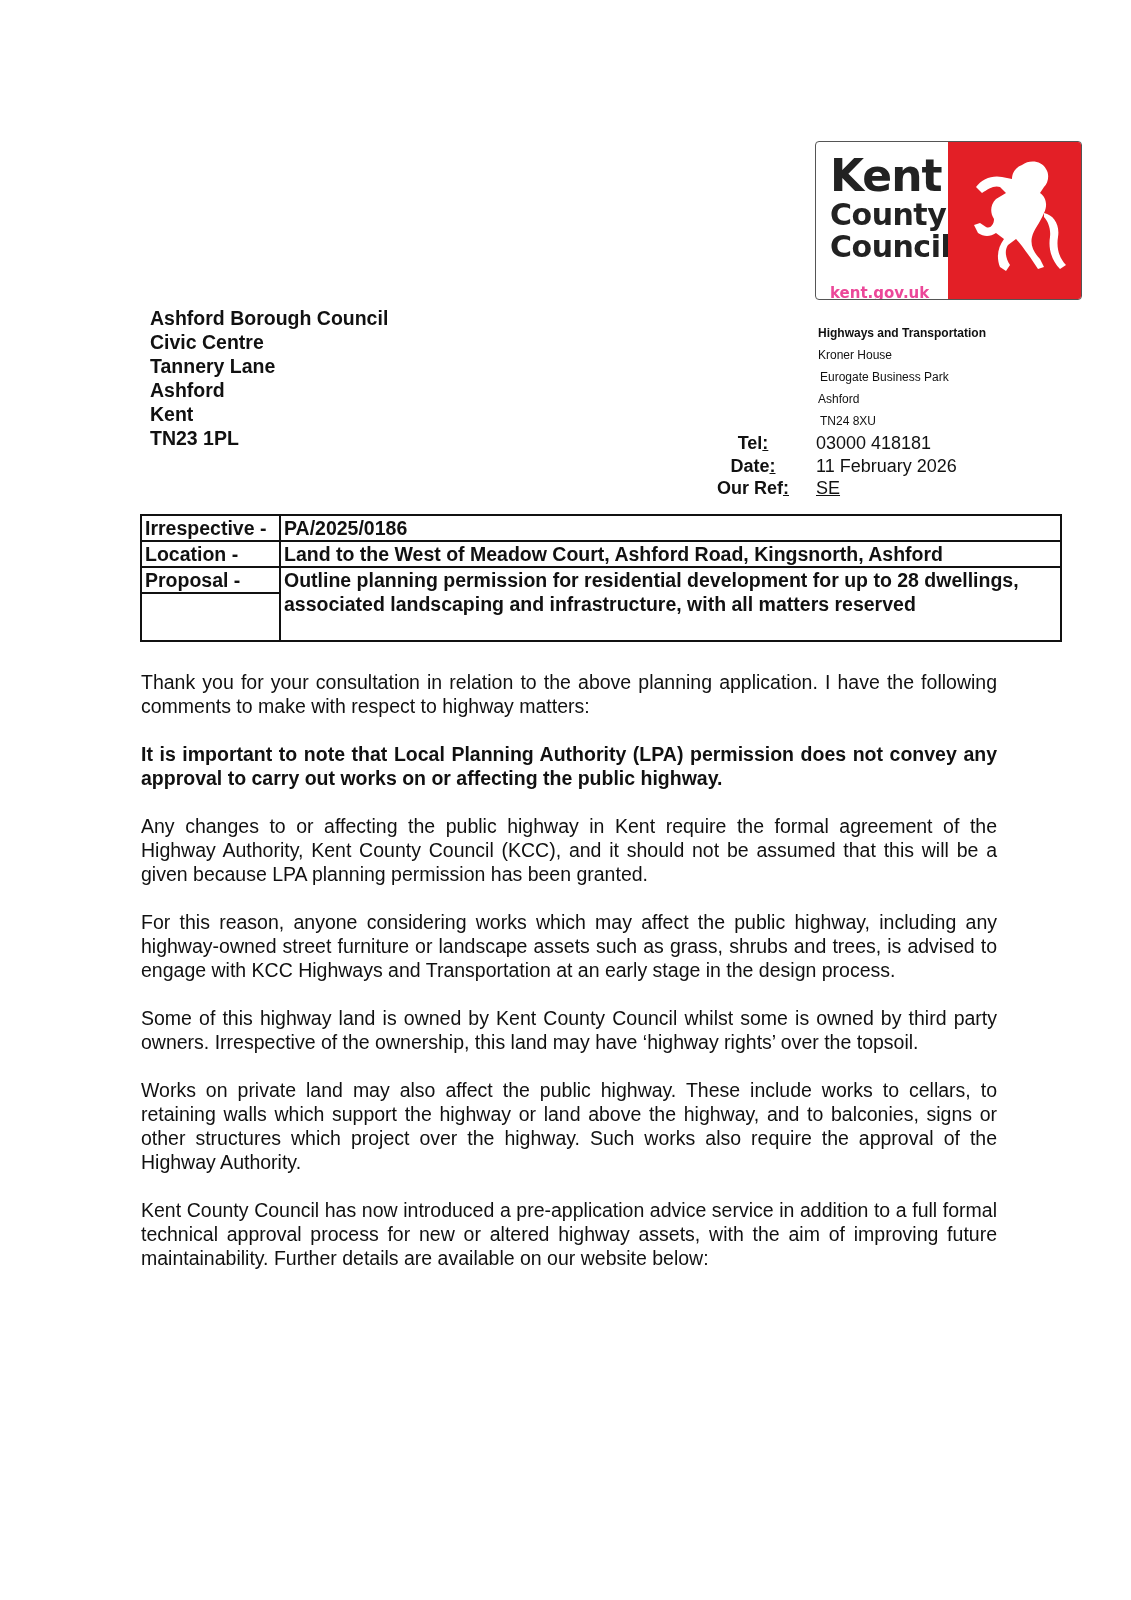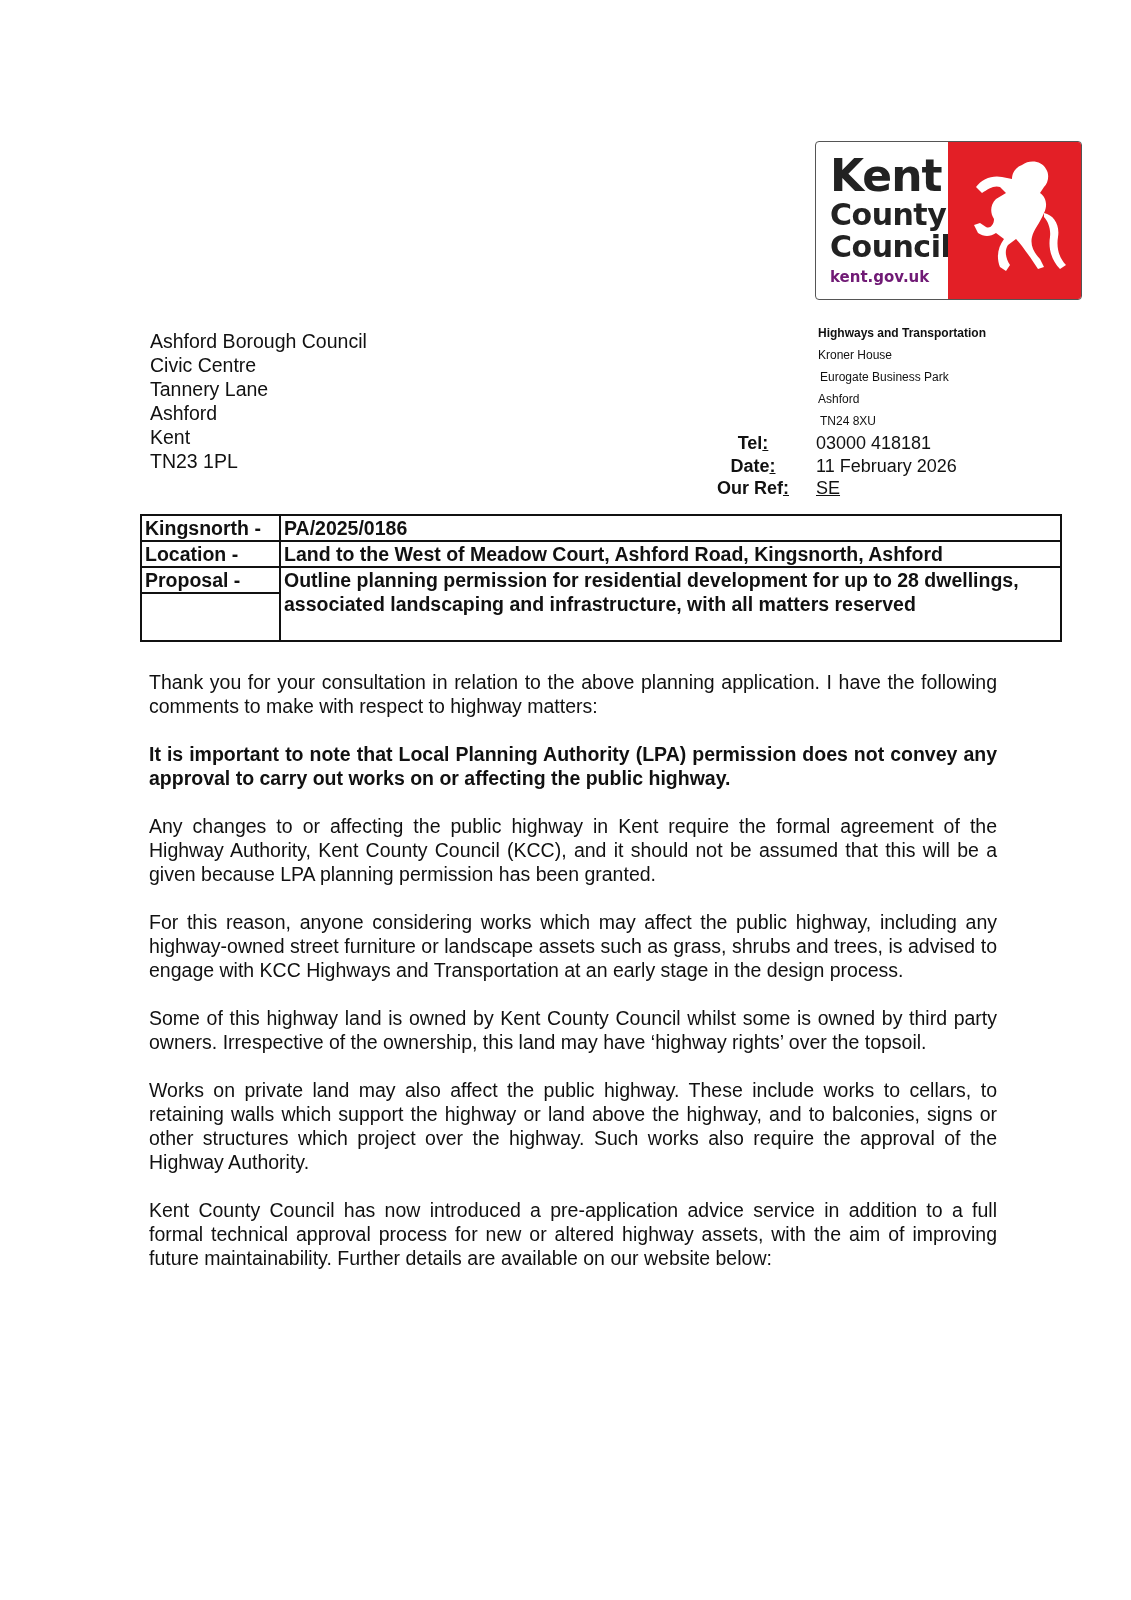--- a/index.html
+++ b/index.html
@@ -5,44 +5,44 @@
   html, body { margin: 0; padding: 0; background: #ffffff; }
   body { width: 1131px; height: 1600px; position: relative; overflow: hidden;
          font-family: "Liberation Sans", sans-serif; color: #111; }
 
   .logo { position: absolute; left: 815px; top: 141px; width: 265px; height: 157px;
           border: 1.5px solid #555; border-radius: 4px; overflow: hidden; display: flex; background:#fff; }
   .logo-text { width: 132px; padding: 12px 0 0 14px; box-sizing: border-box; }
   .logo-word { font-family: "DejaVu Sans", sans-serif; font-weight: bold; color: #222; line-height: 1; display:block; }
   .logo-word.kent { font-size: 44px; letter-spacing: -1px; }
   .logo-word.county, .logo-word.council { font-size: 30px; letter-spacing: -0.5px; margin-top: 2px; }
-  .logo-url { font-family: "DejaVu Sans", sans-serif; font-size: 15px; color:#701a75; display:block; margin-top: 6px; font-weight: bold; }
+  .logo-url { font-family: "DejaVu Sans", sans-serif; font-size: 15px; color:#ec4899; display:block; margin-top: 22px; font-weight: bold; }
   .logo-red { flex: 1; background: #e31f26; display: flex; align-items: center; justify-content: center; }
 
-  .recipient { position: absolute; left: 150px; top: 329px; font-weight: normal; font-size: 19.5px; line-height: 24px; }
+  .recipient { position: absolute; left: 150px; top: 306px; font-weight: bold; font-size: 19.5px; line-height: 24px; }
   .recipient div { white-space: nowrap; }
 
   .sender { position: absolute; left: 818px; top: 322px; font-size: 12px; line-height: 22px; }
   .sender .dept { font-weight: bold; white-space: nowrap; }
   .sender div { white-space: nowrap; }
 
   .meta { position: absolute; top: 432px; left: 700px; font-size: 18px; line-height: 22.5px; }
   .meta-row { display: flex; white-space: nowrap; }
   .meta-label { width: 106px; text-align: center; font-weight: bold; }
   .meta-colon { text-decoration: underline; font-weight: bold; }
   .meta-value { margin-left: 10px; }
   .meta-value.link { text-decoration: underline; }
 
   .app-table { position: absolute; left: 140px; top: 514px; width: 922px; border-collapse: collapse;
                font-weight: bold; font-size: 19.5px; line-height: 24px; }
   .app-table td { border: 2px solid #111; padding: 0 3px; vertical-align: top; }
   .app-table td.lbl { width: 131px; white-space: nowrap; }
 
   .body-text { position: absolute; left: 137px; top: 670px; width: 860px; font-size: 19.5px; line-height: 24px; }
-  .body-text p { margin: 0 0 24px 12px; text-align: justify; }
+  .body-text p { margin: 0 0 24px 4px; text-align: justify; }
   .body-text p.bold { font-weight: bold; }
 </style>
 </head>
 <body>
 
 <div class="logo">
   <div class="logo-text">
     <span class="logo-word kent">Kent</span>
     <span class="logo-word county">County</span>
     <span class="logo-word council">Council</span>
@@ -86,21 +86,21 @@
   </div>
   <div class="meta-row">
     <span class="meta-label"><span>Our Ref</span><span class="meta-colon">:</span></span>
     <span class="meta-value link">SE</span>
   </div>
 </div>
 
 <table class="app-table">
   <tbody>
       <tr>
-    <td class="lbl">Kingsnorth -</td>
+    <td class="lbl">Irrespective -</td>
     <td>PA/2025/0186</td>
   </tr>
   <tr>
     <td class="lbl">Location -</td>
     <td>Land to the West of Meadow Court, Ashford Road, Kingsnorth, Ashford</td>
   </tr>
   <tr>
     <td class="lbl" style="height:72px; background: linear-gradient(#111,#111) 0 24px / 100% 2px no-repeat;">Proposal -</td>
     <td>Outline planning permission for residential development for up to 28 dwellings, associated landscaping and infrastructure, with all matters reserved</td>
   </tr>

